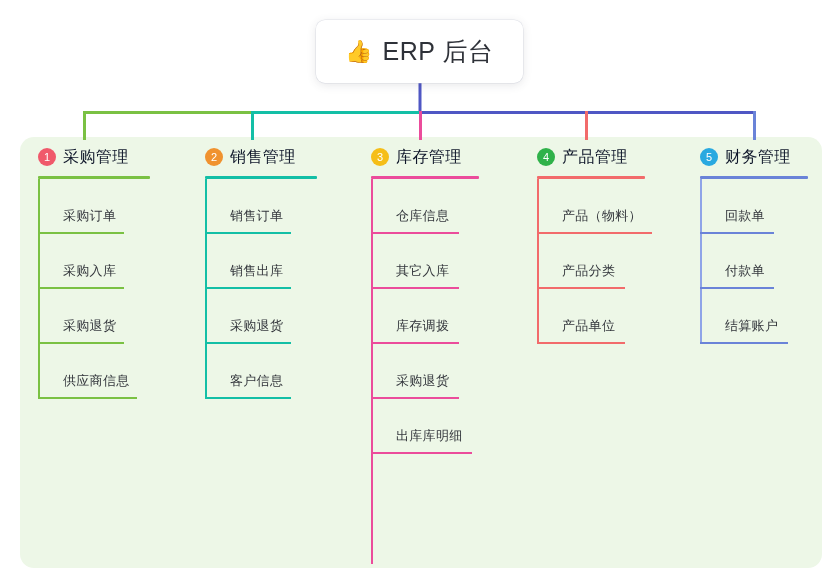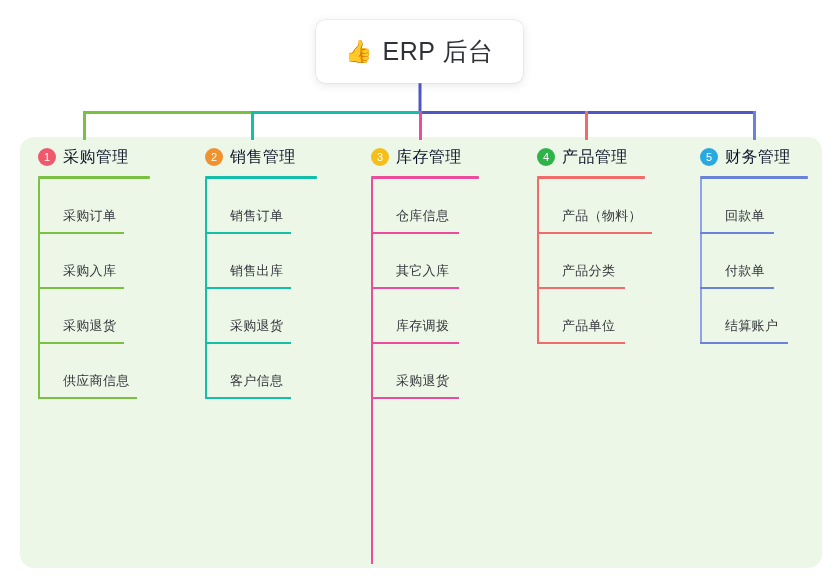--- a/index.html
+++ b/index.html
@@ -227,20 +227,24 @@
           <div class="leaf-rule" style="background: rgb(235, 76, 155); width: 88px;"></div>
         </div>
         <div class="leaf">
           <span class="leaf-label">库存调拨</span>
           <div class="leaf-rule" style="background: rgb(235, 76, 155); width: 88px;"></div>
         </div>
         <div class="leaf">
           <span class="leaf-label">采购退货</span>
           <div class="leaf-rule" style="background: rgb(235, 76, 155); width: 88px;"></div>
         </div>
+        <div class="leaf">
+          <span class="leaf-label">出库库明细</span>
+          <div class="leaf-rule" style="background: rgb(235, 76, 155); width: 101px;"></div>
+        </div>
       </div>
     </div>
     <div class="column" style="left: 537px;">
       <div class="col-header">
         <span class="badge" style="background: rgb(48, 178, 74);">4</span>
         <span class="col-title">产品管理</span>
       </div>
       <div class="col-rule" style="background: rgb(242, 107, 107); width: 108px;"></div>
       <div class="leaves">
         <div class="spine" style="background: rgb(242, 107, 107); height: 165px;"></div>

